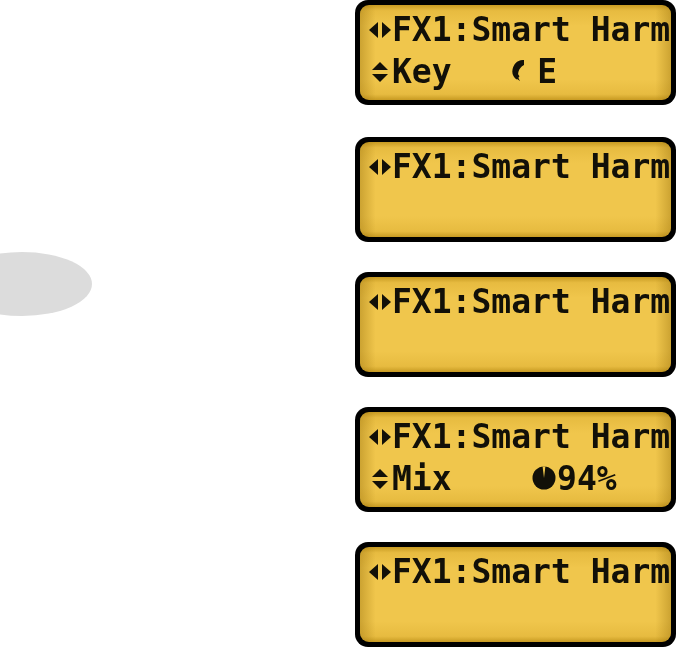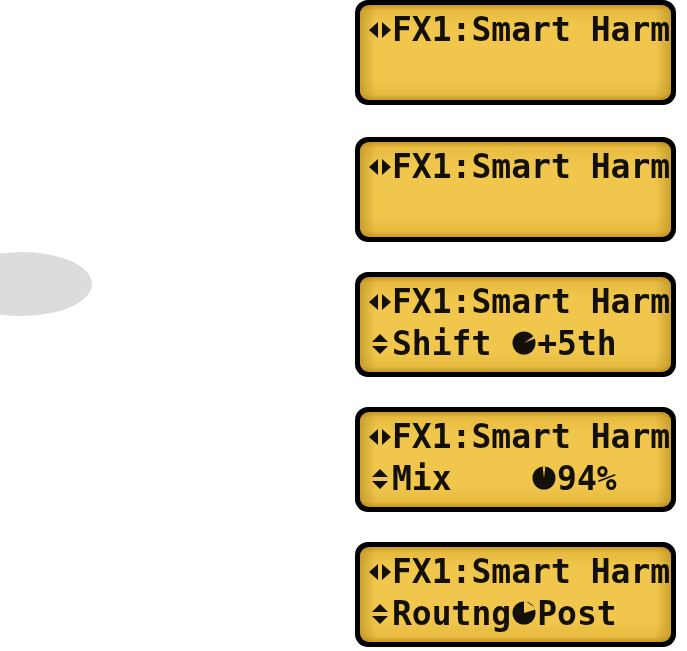--- a/index.html
+++ b/index.html
@@ -111,43 +111,43 @@
 
 <div id="blob"></div>
 
 <div id="stack">
     <div class="lcd" style="top: 0px;">
       <div class="lcd-inner">
         <div class="row row-1"><span class="nav-glyph"><svg width="24" height="20" viewBox="0 0 24 20">
               <polygon points="10,2 10,18 1,10" fill="#121008"></polygon>
               <polygon points="14,2 14,18 23,10" fill="#121008"></polygon>
             </svg></span><span class="cell">FX1:Smart Harm</span></div>
+        <div class="row row-2"><span class="nav-glyph"><svg width="24" height="22" viewBox="0 0 24 22">
+              <polygon points="12,1 20,9 4,9" fill="#121008"></polygon>
+              <polygon points="12,21 20,13 4,13" fill="#121008"></polygon>
+            </svg></span><span class="cell">Key</span><span class="cell">   </span><span class="knob"><svg width="26" height="26" viewBox="0 0 26 26">
+              <path d="M 13 2 A 11 11 0 0 0 9 23 A 11 11 0 0 1 13 7 Z" fill="#121008"></path>
+              <path d="M 13 2 A 11 11 0 0 0 5.5 21.5 L 8.5 18.2 A 7 7 0 0 1 13 6.2 Z" fill="#121008"></path>
+            </svg></span><span class="cell">E</span></div>
       </div>
     </div>
     <div class="lcd" style="top: 137px;">
       <div class="lcd-inner">
         <div class="row row-1"><span class="nav-glyph"><svg width="24" height="20" viewBox="0 0 24 20">
               <polygon points="10,2 10,18 1,10" fill="#121008"></polygon>
               <polygon points="14,2 14,18 23,10" fill="#121008"></polygon>
             </svg></span><span class="cell">FX1:Smart Harm</span></div>
       </div>
     </div>
     <div class="lcd" style="top: 272px;">
       <div class="lcd-inner">
         <div class="row row-1"><span class="nav-glyph"><svg width="24" height="20" viewBox="0 0 24 20">
               <polygon points="10,2 10,18 1,10" fill="#121008"></polygon>
               <polygon points="14,2 14,18 23,10" fill="#121008"></polygon>
             </svg></span><span class="cell">FX1:Smart Harm</span></div>
-        <div class="row row-2"><span class="nav-glyph"><svg width="24" height="22" viewBox="0 0 24 22">
-              <polygon points="12,1 20,9 4,9" fill="#121008"></polygon>
-              <polygon points="12,21 20,13 4,13" fill="#121008"></polygon>
-            </svg></span><span class="cell">Shift</span><span class="cell"> </span><span class="knob"><svg width="26" height="26" viewBox="0 0 26 26">
-              <circle cx="13" cy="13" r="11.5" fill="#121008"></circle>
-              <path d="M 13 13 L 23.6 5.6 L 25.0 8.0 Z" fill="#f0c64c"></path>
-            </svg></span><span class="cell">+5th</span></div>
       </div>
     </div>
     <div class="lcd" style="top: 407px;">
       <div class="lcd-inner">
         <div class="row row-1"><span class="nav-glyph"><svg width="24" height="20" viewBox="0 0 24 20">
               <polygon points="10,2 10,18 1,10" fill="#121008"></polygon>
               <polygon points="14,2 14,18 23,10" fill="#121008"></polygon>
             </svg></span><span class="cell">FX1:Smart Harm</span></div>
         <div class="row row-2"><span class="nav-glyph"><svg width="24" height="22" viewBox="0 0 24 22">
               <polygon points="12,1 20,9 4,9" fill="#121008"></polygon>
@@ -157,22 +157,15 @@
               <path d="M 13 13 L 11.6 1.6 L 14.4 1.6 Z" fill="#f0c64c"></path>
             </svg></span><span class="cell">94%</span></div>
       </div>
     </div>
     <div class="lcd" style="top: 542px;">
       <div class="lcd-inner">
         <div class="row row-1"><span class="nav-glyph"><svg width="24" height="20" viewBox="0 0 24 20">
               <polygon points="10,2 10,18 1,10" fill="#121008"></polygon>
               <polygon points="14,2 14,18 23,10" fill="#121008"></polygon>
             </svg></span><span class="cell">FX1:Smart Harm</span></div>
-        <div class="row row-2"><span class="nav-glyph"><svg width="24" height="22" viewBox="0 0 24 22">
-              <polygon points="12,1 20,9 4,9" fill="#121008"></polygon>
-              <polygon points="12,21 20,13 4,13" fill="#121008"></polygon>
-            </svg></span><span class="cell">Routng</span><span class="cell"></span><span class="knob"><svg width="26" height="26" viewBox="0 0 26 26">
-              <circle cx="13" cy="13" r="11.5" fill="#121008"></circle>
-              <path d="M 13 13 L 13 0 L 26 9 Z" fill="#f0c64c"></path>
-            </svg></span><span class="cell">Post</span></div>
       </div>
     </div>
   </div>
 
 </body></html>

